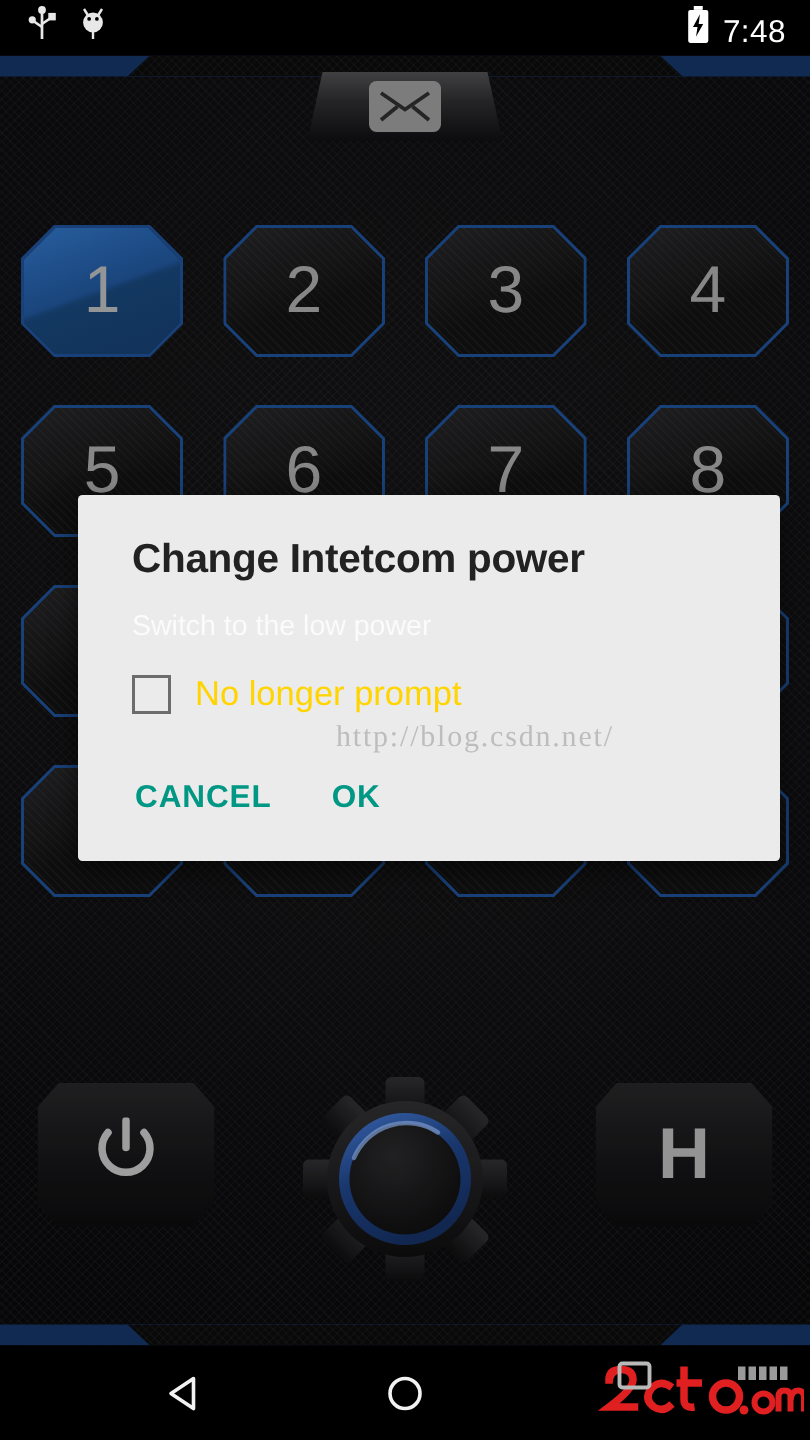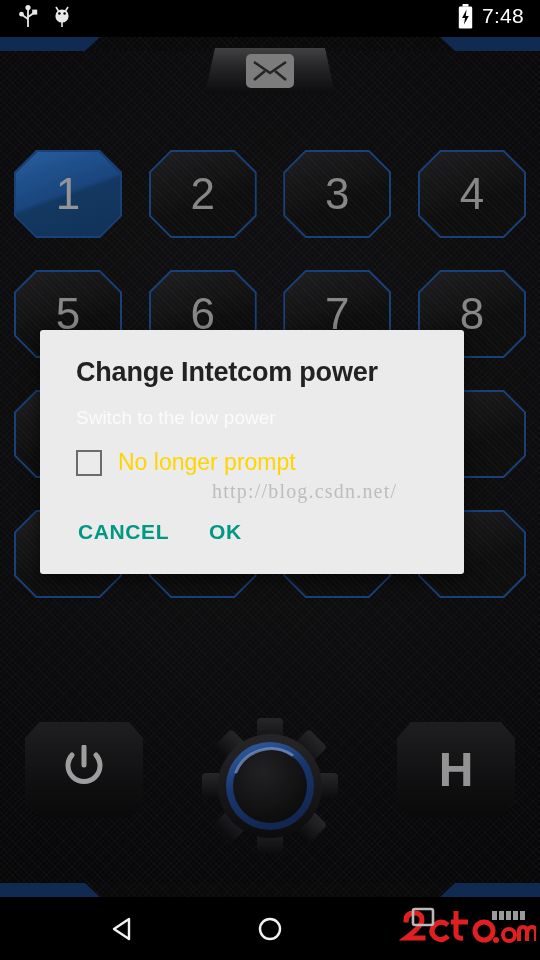--- a/index.html
+++ b/index.html
@@ -34,21 +34,21 @@
   }
   #status-left {
     display: flex;
     align-items: center;
     gap: 14px;
     padding-left: 18px;
   }
   #status-right {
     margin-left: auto;
     display: flex;
-    align-items: flex-start;
+    align-items: flex-end;
     gap: 9px;
     padding-right: 16px;
     padding-left: 44px;
   }
   .status-icon { display: block; }
   #clock {
     color: #ffffff;
     font-size: 21px;
     letter-spacing: 0.3px;
   }
@@ -223,22 +223,22 @@
   
   #scrim {
     position: absolute;
     left: 0; top: 37px;
     width: 540px; height: 860px;
     background: rgba(0,0,0,0.12);
     z-index: 10;
   }
   #dialog {
     position: absolute;
-    left: 40px; top: 330px;
-    width: 424px;
+    left: 52px; top: 330px;
+    width: 468px;
     background: #ebebeb;
     border-radius: 3px;
     box-shadow: 0 6px 18px rgba(0,0,0,0.55);
     z-index: 20;
     padding: 0;
   }
   #dialog-title {
     padding: 27px 36px 0 36px;
     font-size: 27px;
     font-weight: bold;

